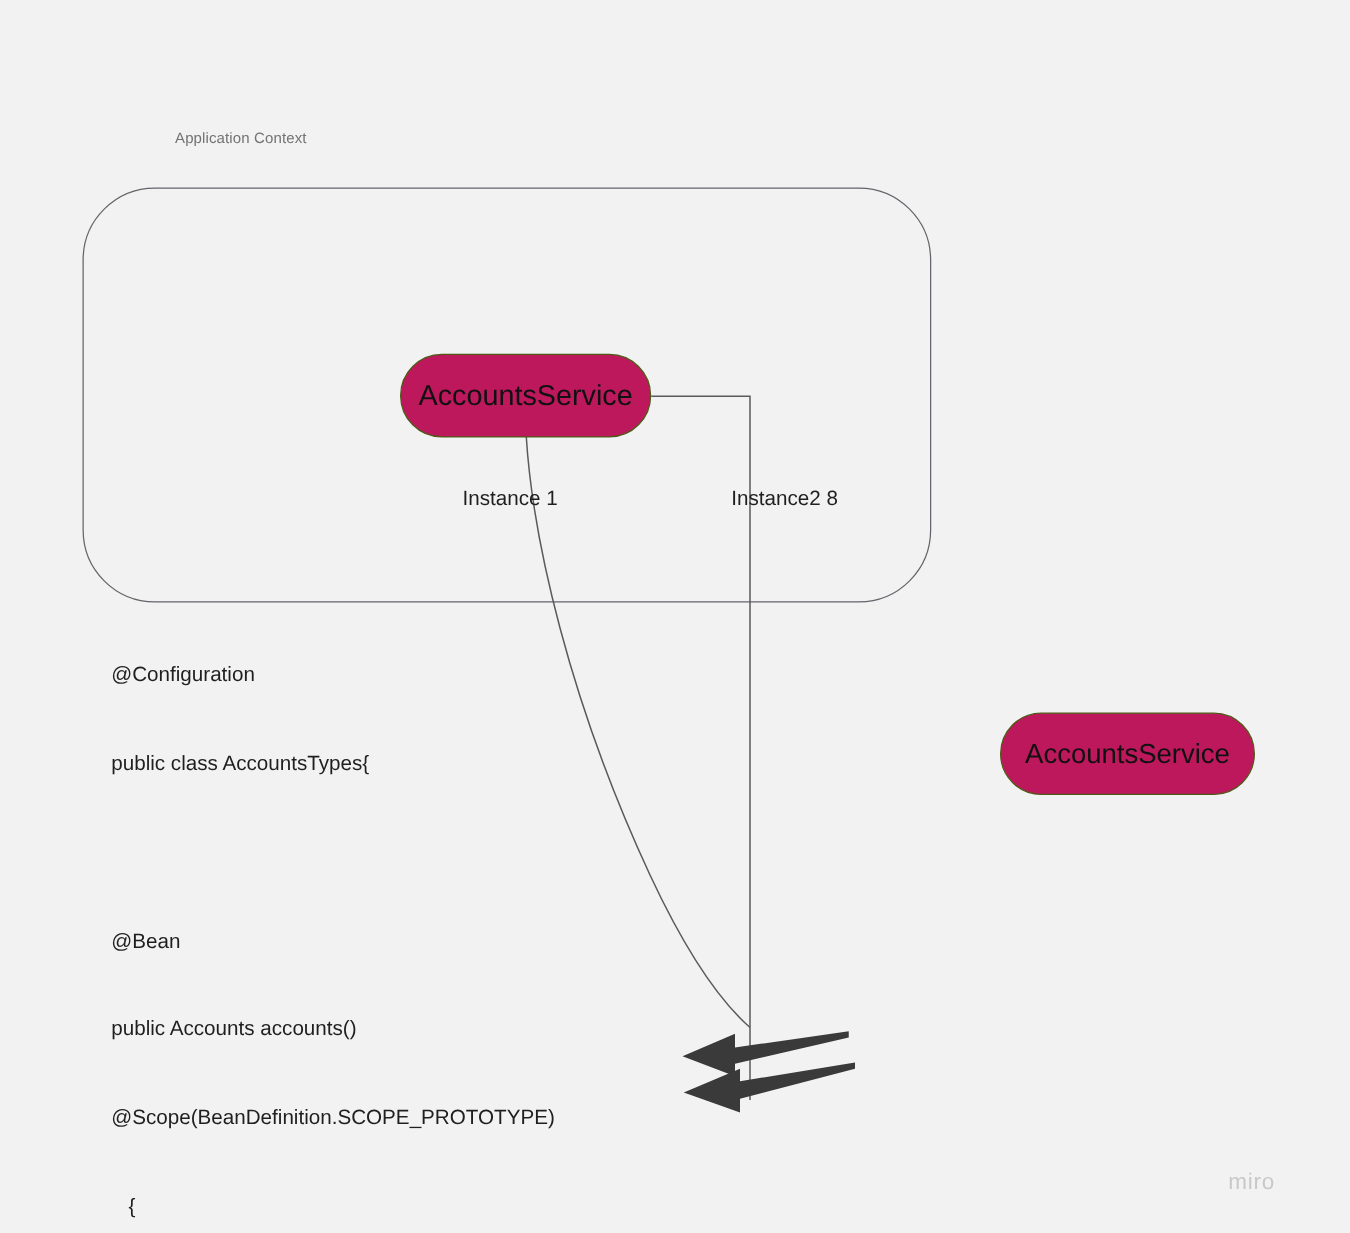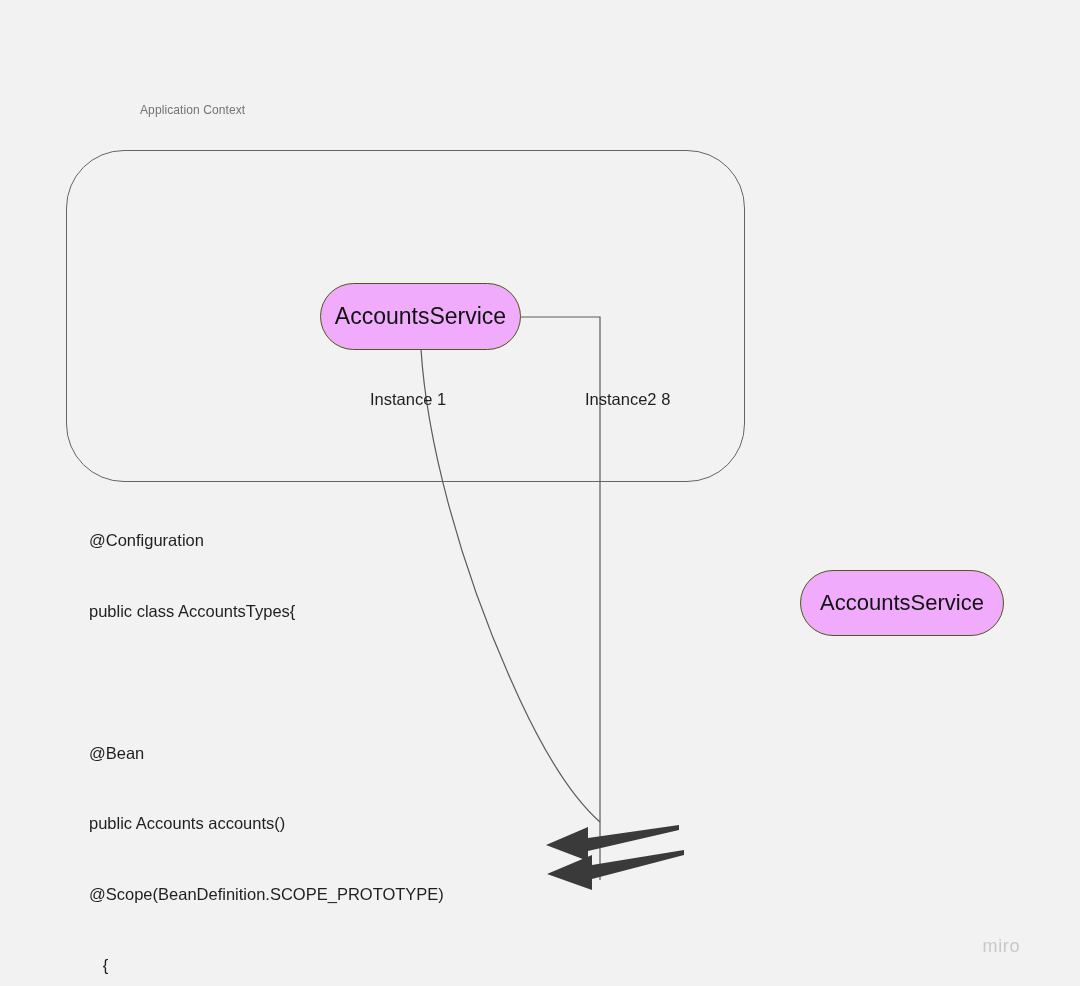--- a/index.html
+++ b/index.html
@@ -41,21 +41,21 @@
     width: 679px;
     height: 332px;
     border: 1.3px solid #63656a;
     border-radius: 58px;
     background: transparent;
     box-sizing: border-box;
   }
 
   
   .pill {
-    background: #f0abfc;
+    background: #be185d;
     border: 1.4px solid #4d5a16;
     border-radius: 999px;
     display: flex;
     align-items: center;
     justify-content: center;
     box-sizing: border-box;
     color: #111111;
     white-space: nowrap;
   }
   #node-inner {

